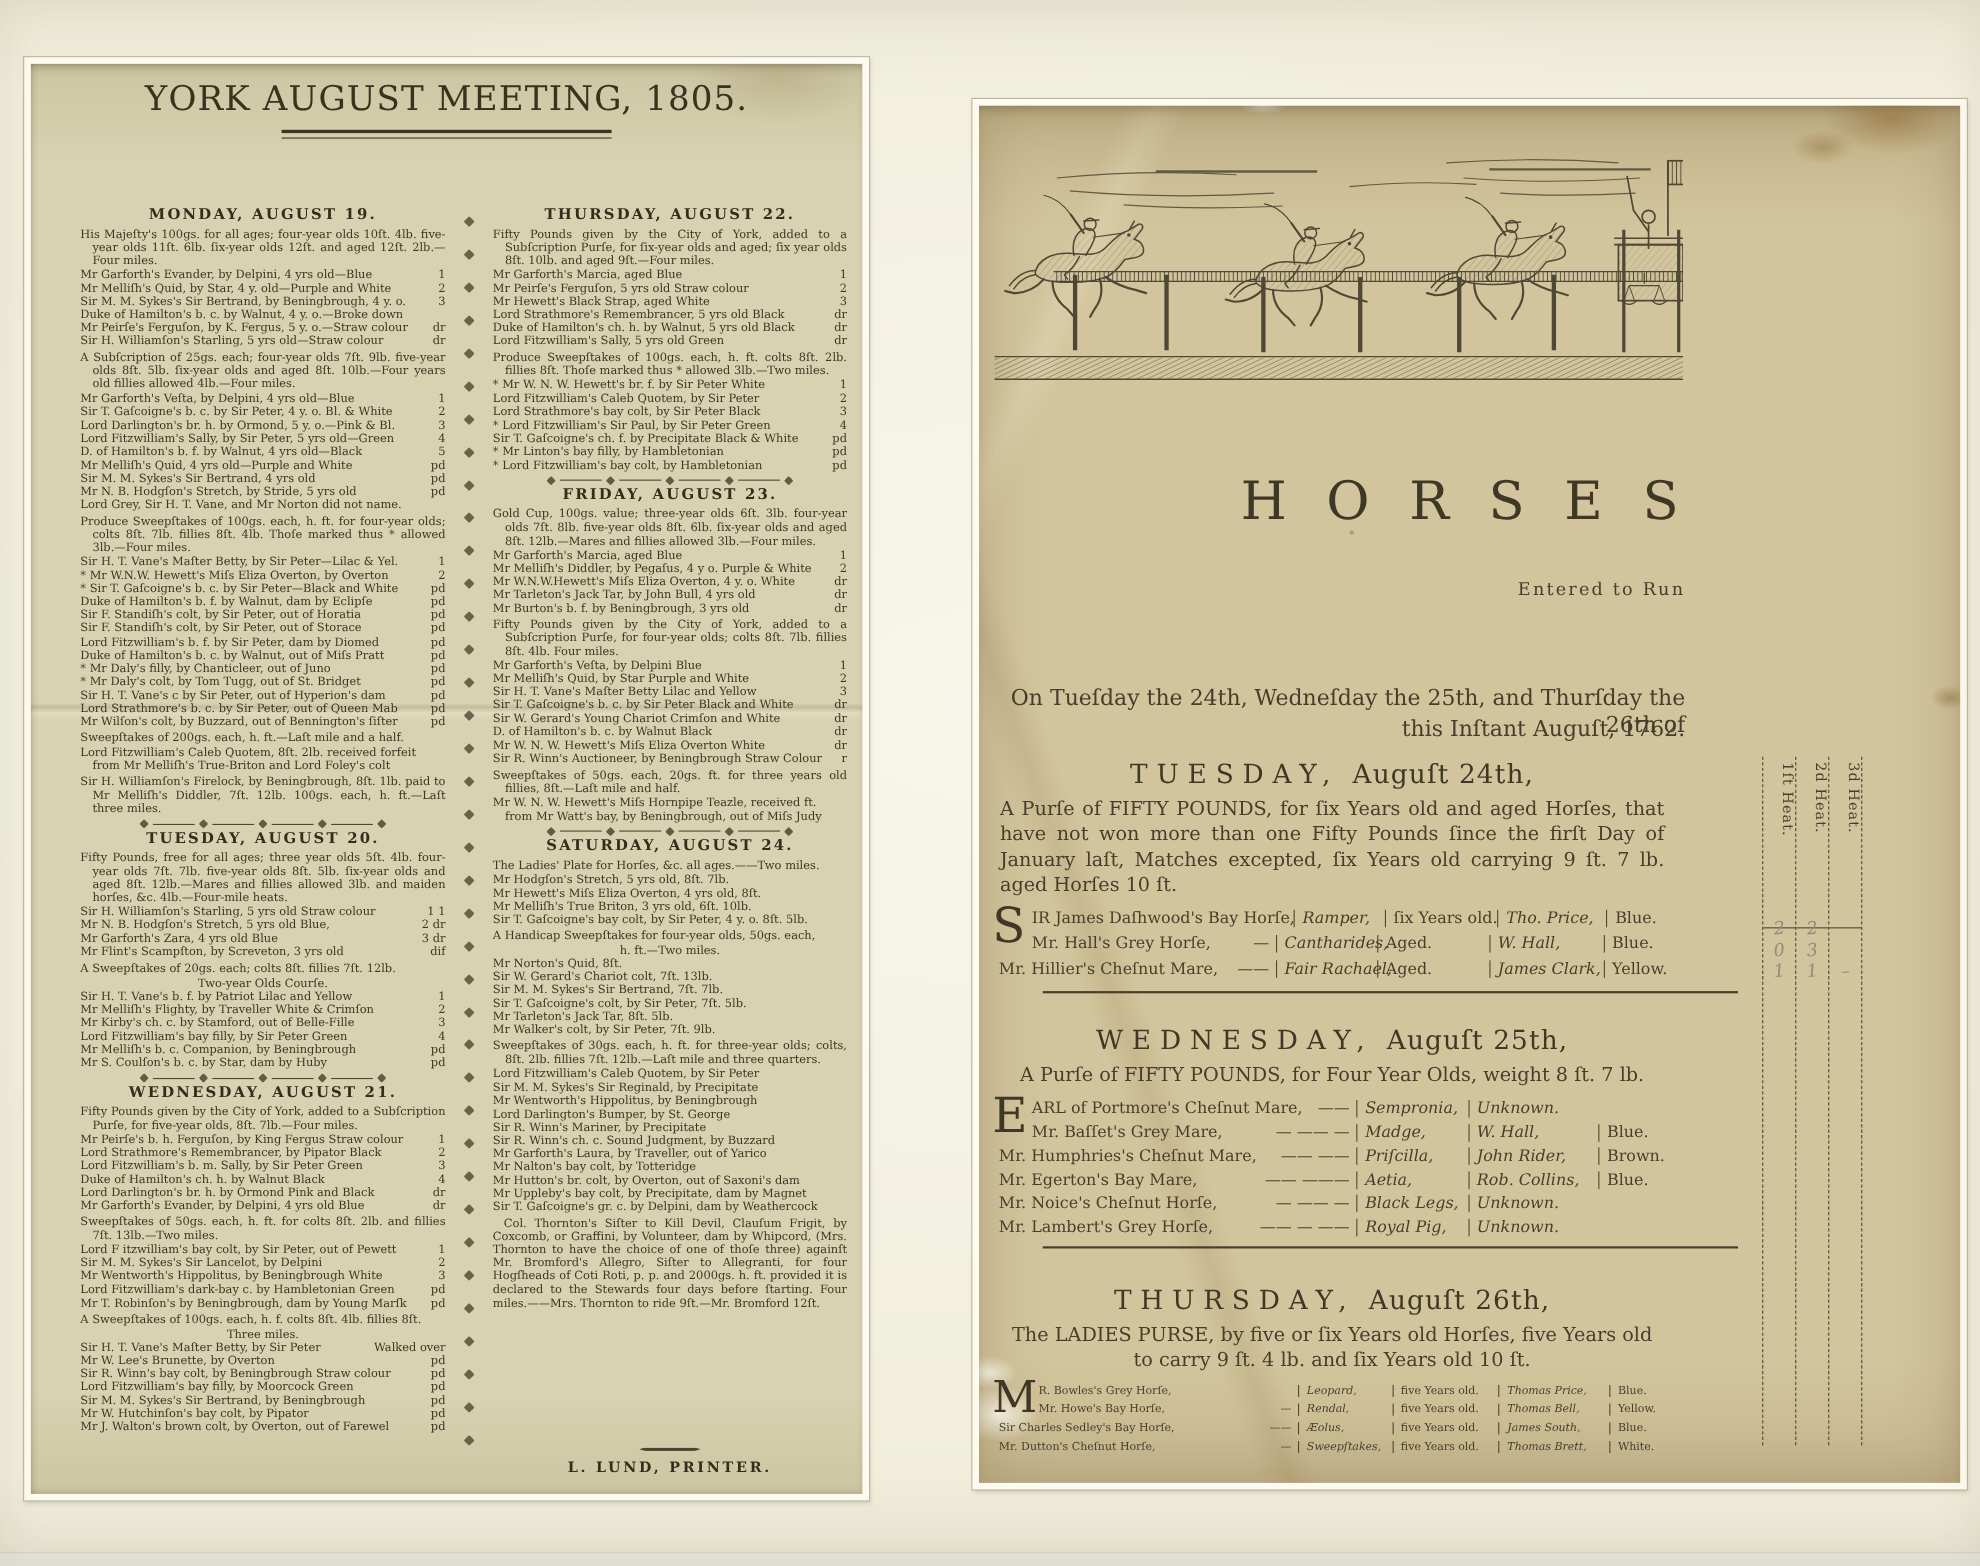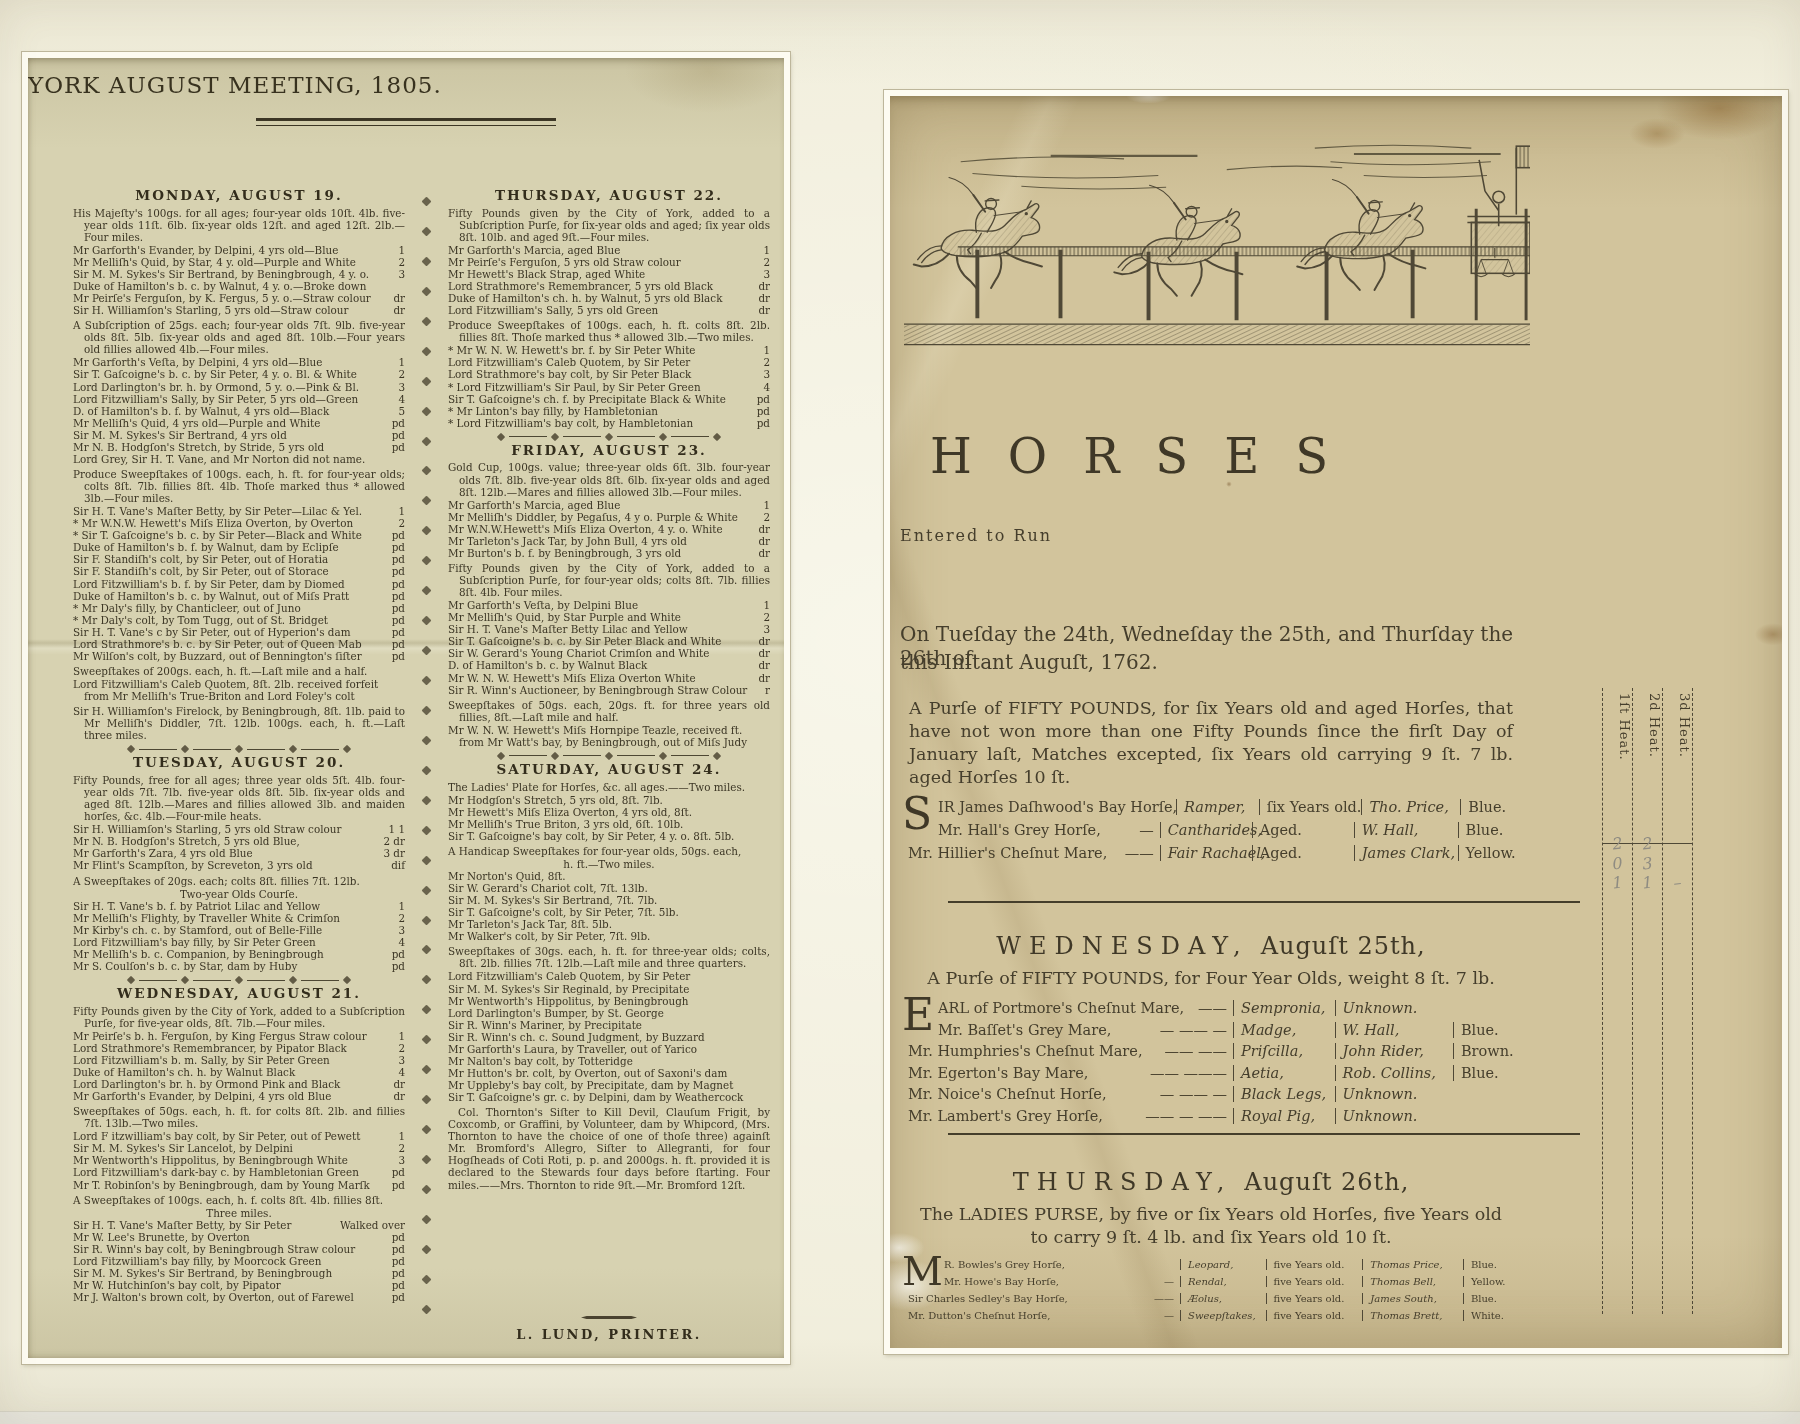--- a/index.html
+++ b/index.html
@@ -21,21 +21,21 @@
   
   .lpaper{position:relative;width:100%;height:100%;overflow:hidden;background-color:#d7d2b1;
     background-image:
       radial-gradient(ellipse 120px 60px at 90% 1%, rgba(140,120,70,.22), transparent 70%),
       radial-gradient(circle 4px at 22% 31%, rgba(130,100,60,.35), transparent 70%),
       radial-gradient(circle 3px at 67% 12%, rgba(130,100,60,.3), transparent 70%),
       radial-gradient(circle 5px at 12% 78%, rgba(130,100,60,.25), transparent 70%),
       linear-gradient(180deg, transparent 44.7%, rgba(95,85,50,.16) 45%, rgba(255,255,244,.22) 45.4%, transparent 45.9%),
       linear-gradient(180deg, rgba(120,105,65,.12), transparent 7%, transparent 93%, rgba(120,105,65,.12));
     box-shadow:inset 0 7px 10px -6px rgba(70,60,30,.5), inset 0 -5px 9px -6px rgba(70,60,30,.35), inset 4px 0 8px -6px rgba(70,60,30,.4);}
-  .ltitle{position:absolute;top:14px;left:0;width:100%;font-size:23px;letter-spacing:1px;color:#38321f;}
+  .ltitle{position:absolute;top:14px;left:0;width:100%;text-align:center;font-size:31px;letter-spacing:1px;color:#38321f;}
   .trule{position:absolute;top:60px;left:50%;transform:translateX(-50%);width:300px;height:4px;
     border-top:3px solid #3c3625;border-bottom:1px solid #3c3625;}
   .lcols{position:absolute;left:0;top:128px;right:0;bottom:10px;}
   .lcol{position:absolute;top:0;font-size:10.4px;line-height:1.16;color:#3c3625;}
   .lcol:nth-child(1){left:45px;width:332px;}
   .lcol:nth-child(2){left:420px;width:322px;}
   .section{margin-bottom:5px;}
   .section:first-child .ornrow{display:none;}
   .day-heading{text-align:center;font-size:13.5px;letter-spacing:2px;font-weight:bold;color:#332d1c;margin:2px 0 3px;}
   .note{margin:3px 0 1px;text-indent:-11px;padding-left:11px;text-align:justify;}
@@ -65,21 +65,21 @@
       radial-gradient(ellipse 50px 34px at 2% 95%, rgba(250,248,236,.95), transparent 75%),
       radial-gradient(ellipse 34px 20px at 1% 92%, rgba(252,250,240,.9), transparent 75%),
       radial-gradient(ellipse 30px 10px at 29% 0%, rgba(250,248,238,.85), transparent 75%),
       radial-gradient(circle 4px at 38% 31%, rgba(110,75,35,.5), transparent 70%),
       linear-gradient(115deg, transparent 9%, rgba(255,250,228,.16) 11%, transparent 13%),
       linear-gradient(70deg, transparent 19%, rgba(120,95,50,.12) 21%, transparent 23%),
       linear-gradient(180deg, rgba(130,105,55,.18), transparent 9%, transparent 91%, rgba(130,105,55,.15));
     box-shadow:inset 0 0 55px rgba(110,90,50,.30), inset 0 8px 12px -7px rgba(80,60,25,.5);
     color:#453e2c;}
   .woodcut{position:absolute;left:14px;top:36px;}
-  .rcenter{position:absolute;left:10px;width:632px;text-align:left;}
+  .rcenter{position:absolute;left:10px;width:632px;text-align:right;}
   .htitle{top:332px;font-size:48px;letter-spacing:36px;padding-left:30px;color:#3f3827;}
   .entered{top:430px;font-size:16px;letter-spacing:2px;}
   .place{top:466px;font-size:30px;}
   .place .ox{letter-spacing:6px;margin-left:6px;}
   .dateline{top:526px;font-size:20px;}
   .dateline2{top:554px;font-size:20px;}
   .rsections{position:absolute;inset:0;}
   .rsec{position:absolute;left:12px;width:618px;}
   .rsec[data-sec="tue"]{top:594px;}
   .rsec[data-sec="wed"]{top:836px;}
@@ -1014,20 +1014,23 @@
       <div class="rcenter entered">Entered to Run</div>
       <div class="rcenter dateline">On Tueſday the 24th, Wedneſday the 25th, and Thurſday the 26th of</div>
       <div class="rcenter dateline2">this Inſtant Auguſt, 1762.</div>
 
       <div class="hrule r1"></div>
       <div class="hrule r2"></div>
 
       <div class="rsections">
 
       <div class="rsec" data-sec="tue">
+          <div class="rday">
+            <span class="dayname">TUESDAY,</span><span class="daydate">Auguſt 24th,</span>
+          </div>
           <div class="rcond">A Purſe of FIFTY POUNDS, for ſix Years old and aged Horſes, that have not won more than one Fifty Pounds ſince the firſt Day of January laſt, Matches excepted, ſix Years old carrying 9 ſt. 7 lb. aged Horſes 10 ſt.</div>
           <div class="rtable">
             <div class="dropcap">S</div>
             <div>
 
             <div class="rrow" data-indent="y">
                 <div class="cell ownercell">
                   <span class="ownertext">IR James Daſhwood's Bay Horſe,</span>
                   <span class="dashes"></span>
                 </div>

